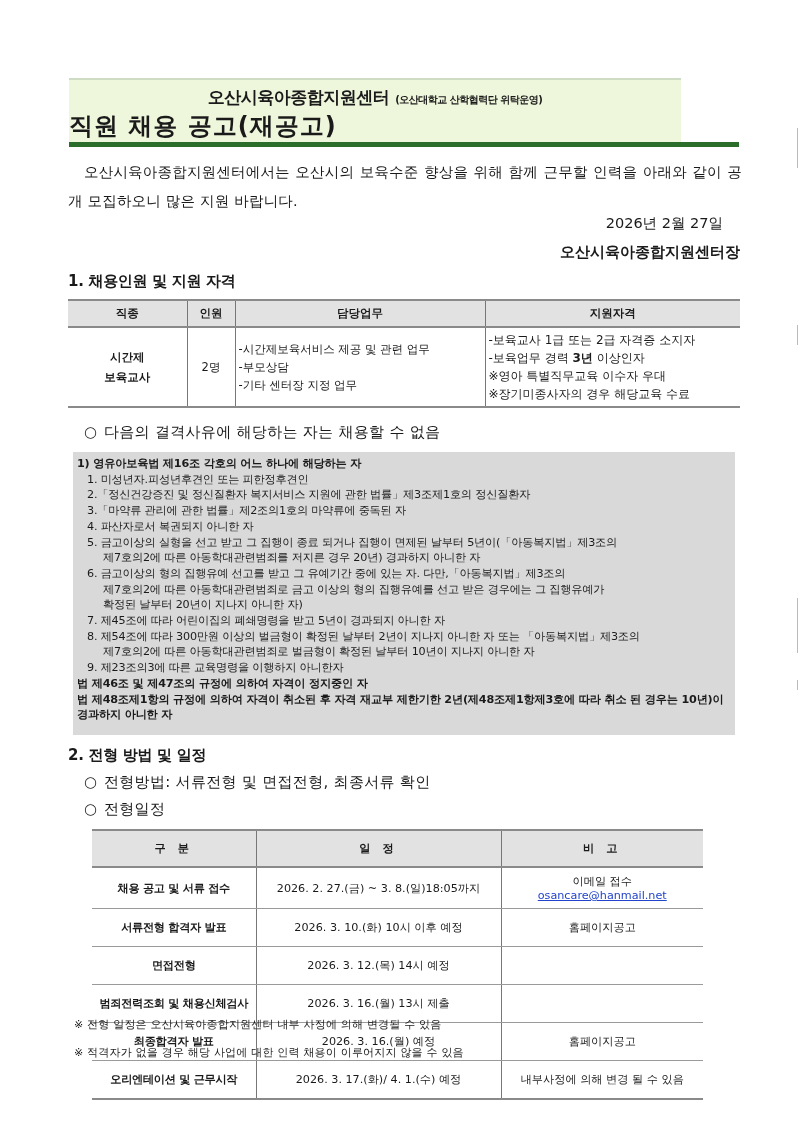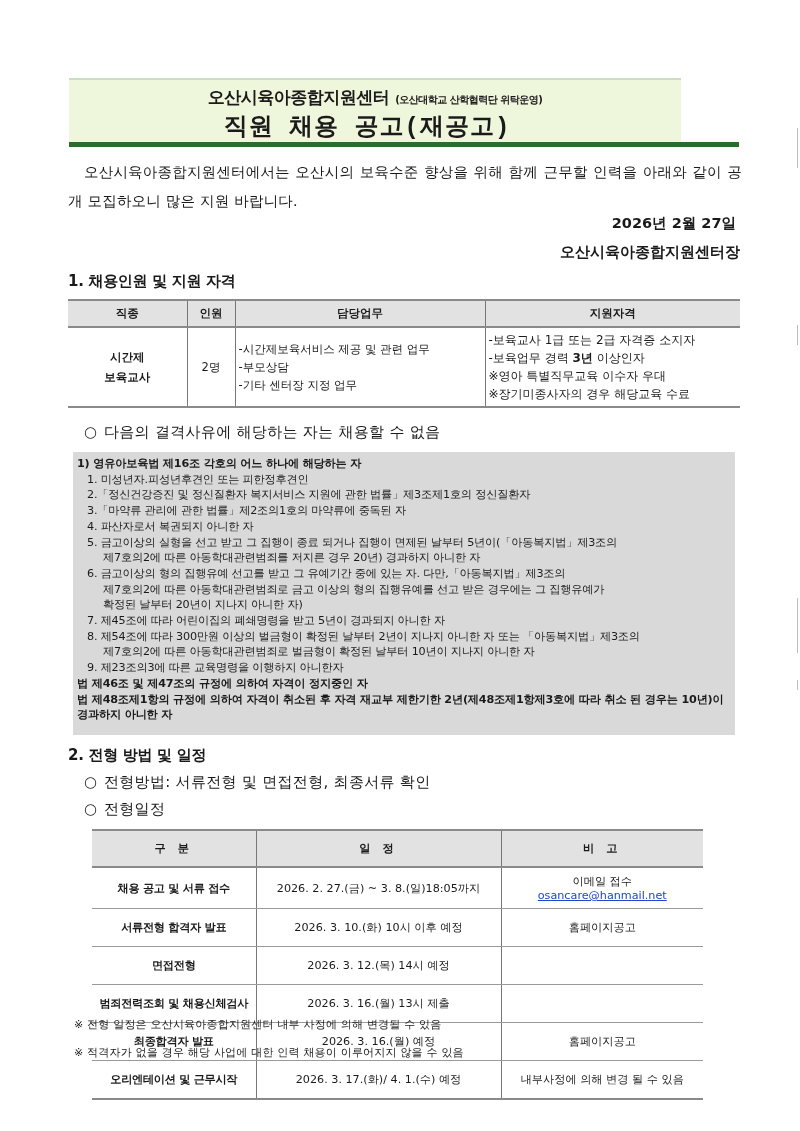--- a/index.html
+++ b/index.html
@@ -7,27 +7,27 @@
          font-family:"DejaVu Sans", "Liberation Sans", sans-serif; color:#1a1a1a; }
   .page { position:absolute; left:0; top:0; width:800px; height:1131px; }
 
   
   .banner { position:absolute; left:69px; top:78px; width:612px; height:64px;
             background:#eef7dc; border-top:2px solid #cfdcc4; box-sizing:border-box; }
   .banner-bar { position:absolute; left:69px; top:142px; width:670px; height:5px; background:#2b6e2b; }
   .org-line { position:absolute; left:0; right:0; top:6px; text-align:center; white-space:nowrap; }
   .org-name { font-size:17px; font-weight:bold; letter-spacing:-0.5px; }
   .org-sub { font-size:10px; font-weight:bold; margin-left:6px; letter-spacing:-0.5px; }
-  .title { position:absolute; left:0; right:16px; top:30px; text-align:center;
-           font-size:24px; font-weight:bold; letter-spacing:1px;font-family:Liberation Mono, monospace; }
+  .title { position:absolute; left:0; right:16px; top:30px; text-align:left;
+           font-size:24px; font-weight:bold; letter-spacing:1px; }
 
   .intro { position:absolute; left:68px; top:158px; width:674px; font-size:14.5px;
            line-height:29px; text-align:justify; letter-spacing:0.2px; }
   .intro .indent { display:inline-block; width:16px; }
-  .date { position:absolute; right:64px; top:214px; font-size:14.5px; font-weight:bold; }
+  .date { position:absolute; right:77px; top:214px; font-size:14.5px; font-weight:normal; }
   .signer { position:absolute; right:60px; top:243px; font-size:15px; font-weight:bold; }
 
   .section-title { position:absolute; left:68px; font-size:15px; font-weight:bold; letter-spacing:-0.3px; }
 
   
   table { border-collapse:collapse; }
   .t1 { position:absolute; left:68px; top:299px; width:672px; font-size:11.5px; }
   .t1 th { background:#e2e2e2; height:25px; font-weight:bold; font-size:11.5px;
            border-top:2px solid #8a8a8a; border-bottom:2px solid #8a8a8a; }
   .t1 th, .t1 td { border-left:1px solid #777; border-right:1px solid #777; padding:0; }

